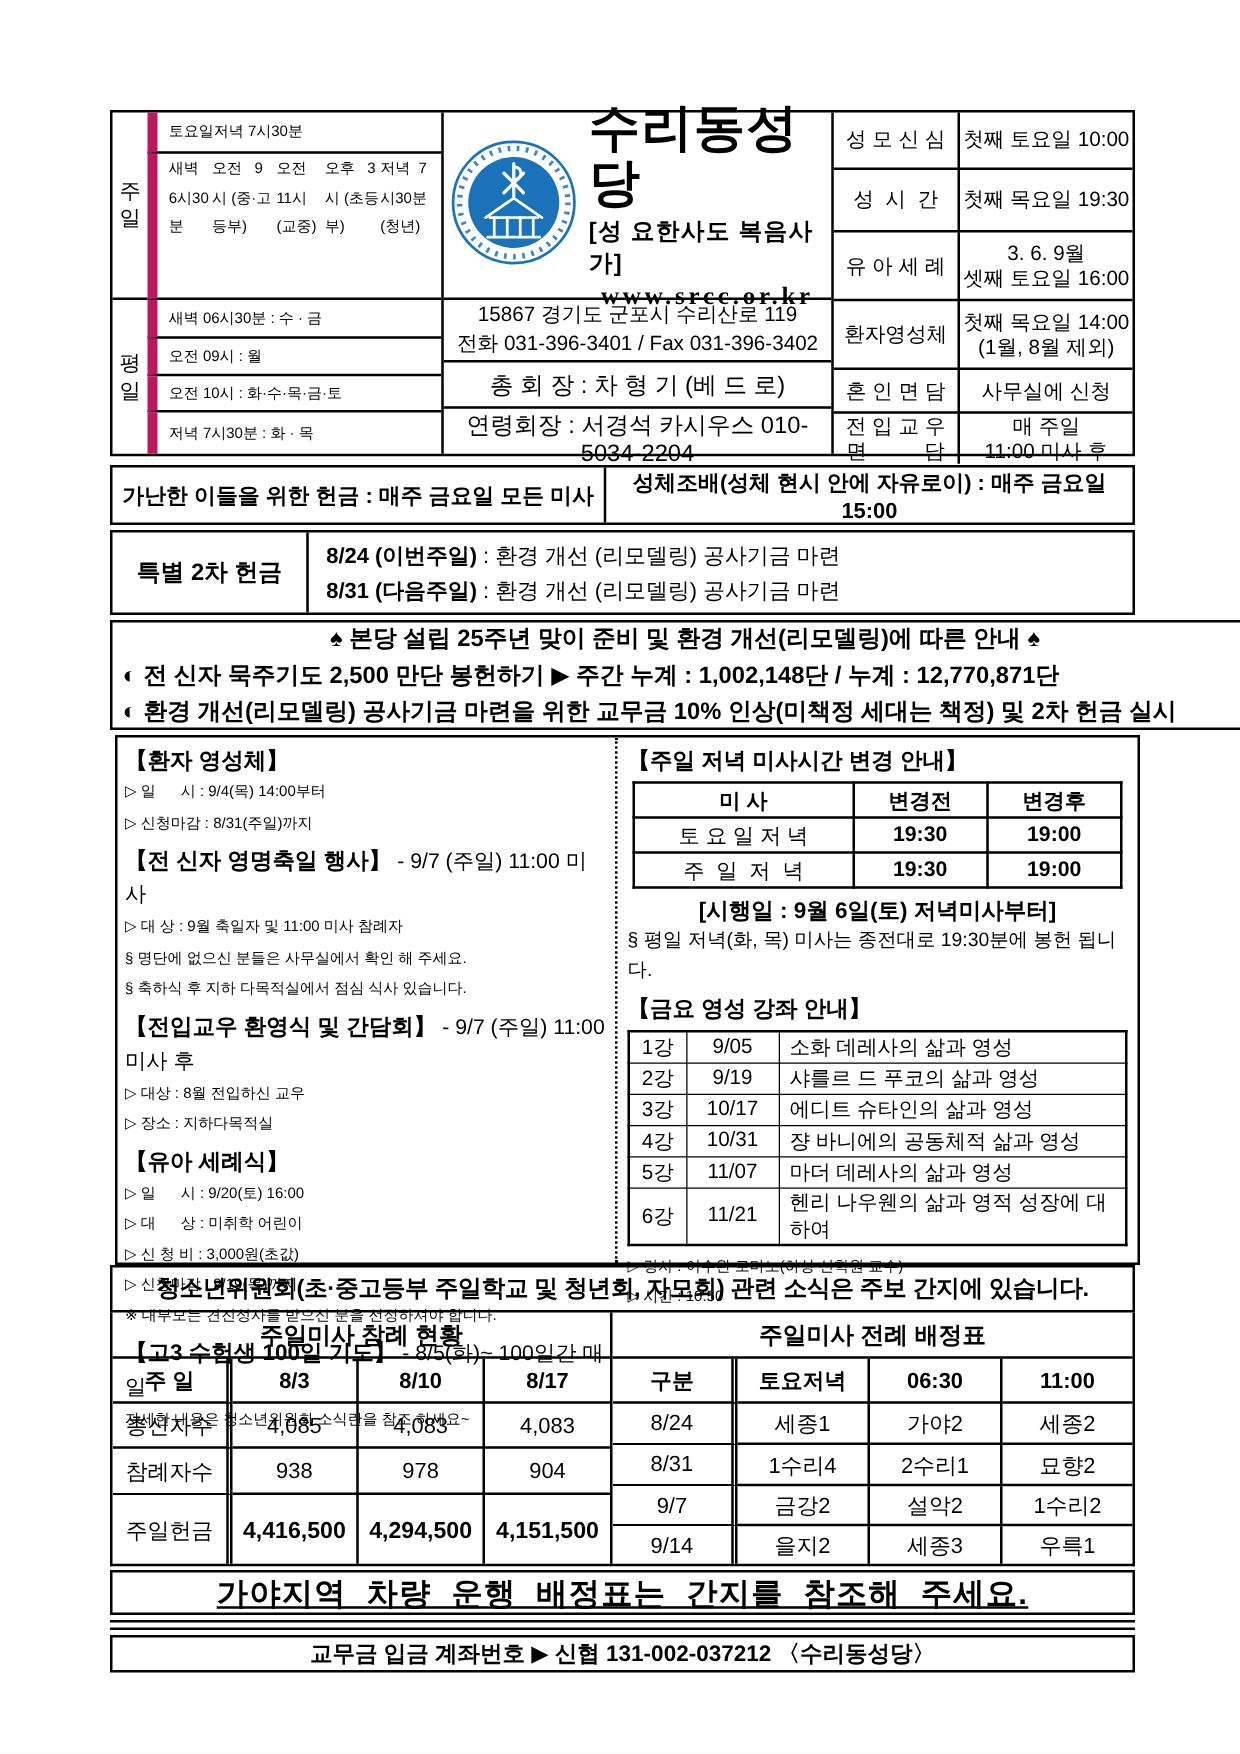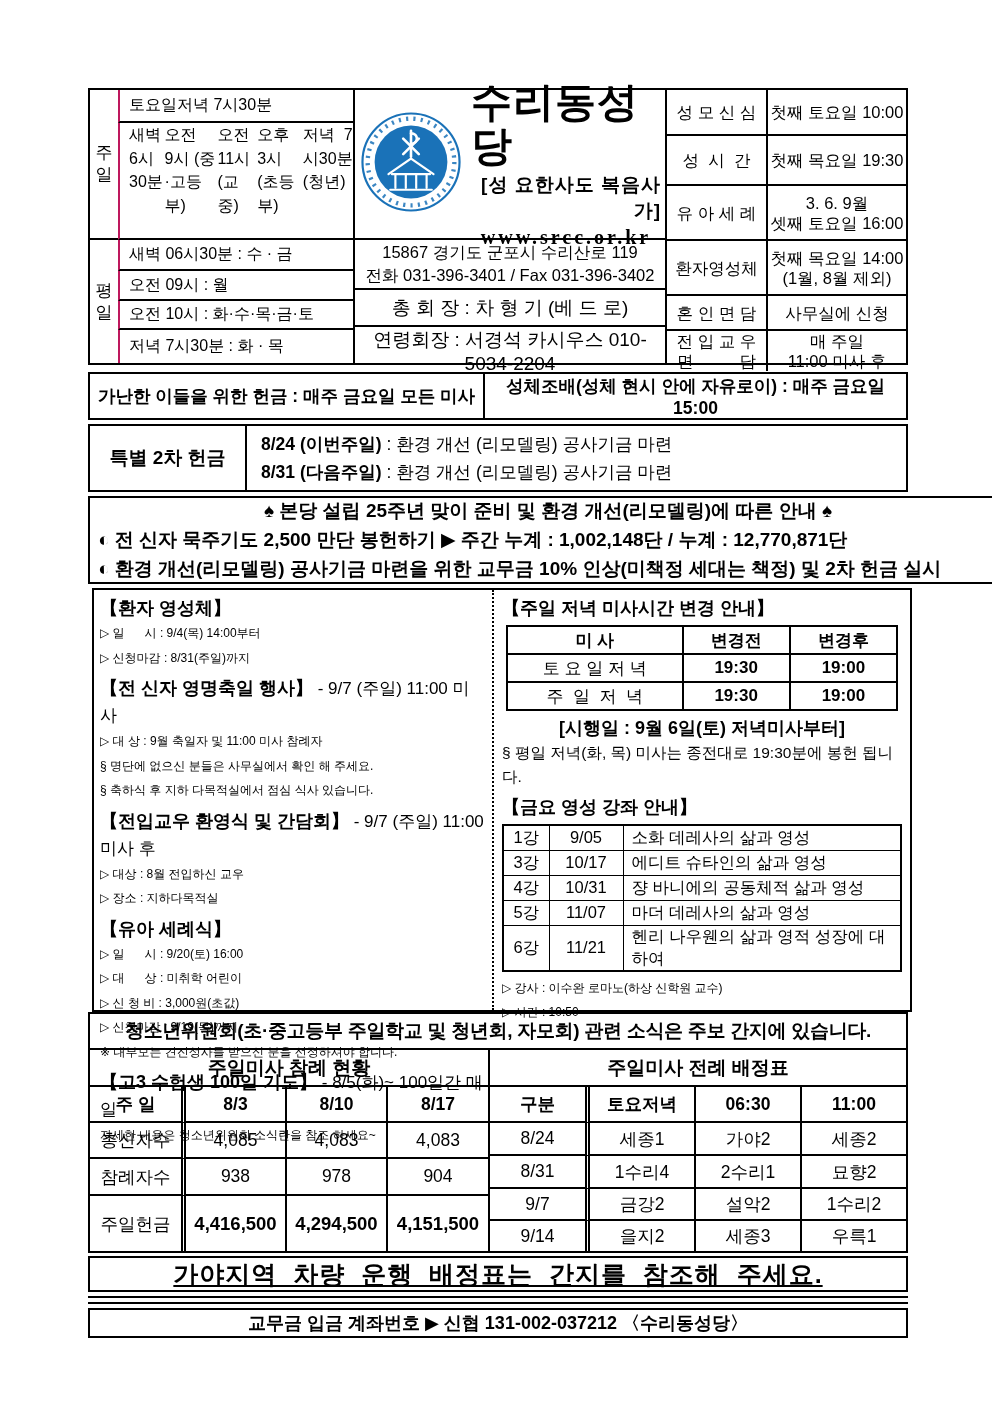--- a/index.html
+++ b/index.html
@@ -18,31 +18,31 @@
   .top-table { top:88px; left:88px; width:820px; height:277px; border:2px solid #000; display:flex; }
   .grpA { width:265px; border-right:2px solid #000; display:grid;
           grid-template-columns:28px 1fr;
           grid-template-rows:33px 117px 31px 30px 29px 1fr;
           grid-template-areas:"sun r1" "sun r2" "wk r3" "wk r4" "wk r5" "wk r6"; }
   .grpA .lab { font-size:17px; line-height:22px; }
   .a-sun { grid-area:sun; border-bottom:2px solid #000; }
   .a-wk  { grid-area:wk; }
   .a-r1 { grid-area:r1; } .a-r2 { grid-area:r2; } .a-r3 { grid-area:r3; }
   .a-r4 { grid-area:r4; } .a-r5 { grid-area:r5; } .a-r6 { grid-area:r6; }
-  .a-cell { border-left:2px solid #be185d; border-bottom:2px solid #000;
-            display:flex; align-items:center; padding-left:9px; font-size:16px; }
+  .a-cell { border-left:8px solid #be185d; border-bottom:2px solid #000;
+            display:flex; align-items:center; padding-left:9px; font-size:12px; }
   .a-r6 { border-bottom:none; }
   .a-r2 { flex-direction:row; align-items:flex-start; justify-content:center; line-height:23.5px; }
 
   .grpB { width:312px; border-right:2px solid #000; display:grid; grid-template-rows:150px 50px 37px 1fr; }
   .b-row { border-bottom:2px solid #000; }
   .b-row:last-child { border-bottom:none; }
   .b-logo { display:flex; align-items:center; justify-content:center; gap:8px; padding:4px; }
   .church-name { font-size:41px; font-weight:bold; letter-spacing:1px; line-height:44px; }
-  .church-sub { font-size:19px; font-weight:bold; letter-spacing:1px; margin-top:4px;text-align:right; }
+  .church-sub { font-size:19px; font-weight:bold; letter-spacing:1px; margin-top:4px; }
   .church-web { font-family:"Liberation Serif","DejaVu Serif",serif; font-size:20px; font-weight:bold; letter-spacing:3px; margin-top:2px; }
   .b-addr { font-size:16.5px; line-height:23px; }
   .b-line { font-size:19px; }
 
   .grpC { width:239px; display:grid; grid-template-columns:101px 1fr;
           grid-template-rows:46px 50px 55px 55px 35px 1fr; }
   .c-lab { border-right:2px solid #000; border-bottom:2px solid #000; font-size:16.5px; line-height:20px; }
   .c-val { border-bottom:2px solid #000; font-size:16.5px; line-height:20px; }
   .c-last { border-bottom:none; }
 
@@ -271,20 +271,25 @@
       <div class="sec">
         <div class="sec-title">【금요 영성 강좌 안내】</div>
         <table class="lect-table">
           <tbody>
               <tr>
             <td style="width:46px">1강</td>
             <td style="width:74px">9/05</td>
             <td class="topic">소화 데레사의 삶과 영성</td>
           </tr>
           <tr>
+            <td>2강</td>
+            <td>9/19</td>
+            <td class="topic">샤를르 드 푸코의 삶과 영성</td>
+          </tr>
+          <tr>
             <td>3강</td>
             <td>10/17</td>
             <td class="topic">에디트 슈타인의 삶과 영성</td>
           </tr>
           <tr>
             <td>4강</td>
             <td>10/31</td>
             <td class="topic">쟝 바니에의 공동체적 삶과 영성</td>
           </tr>
           <tr>

